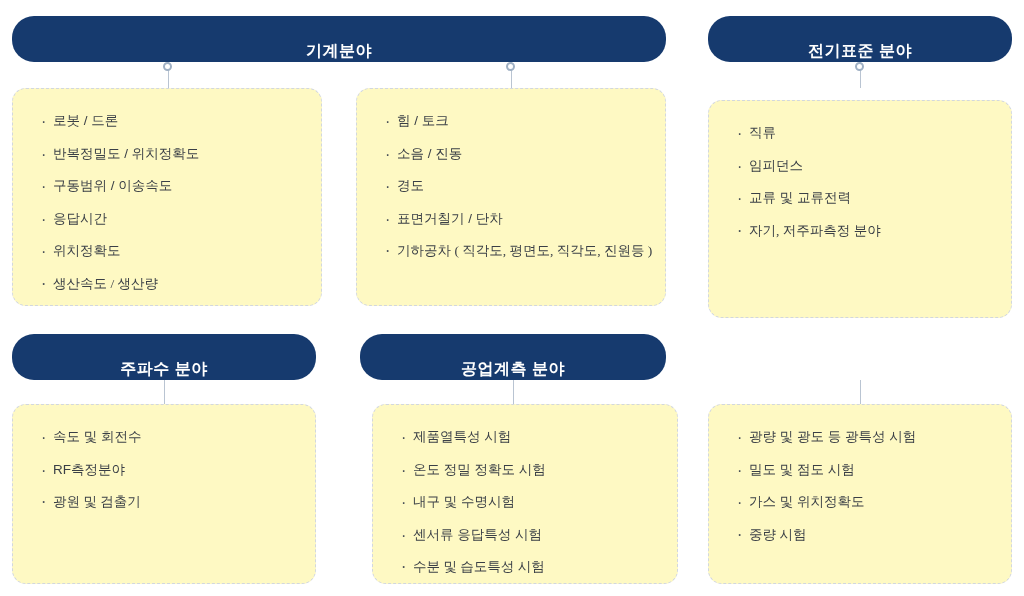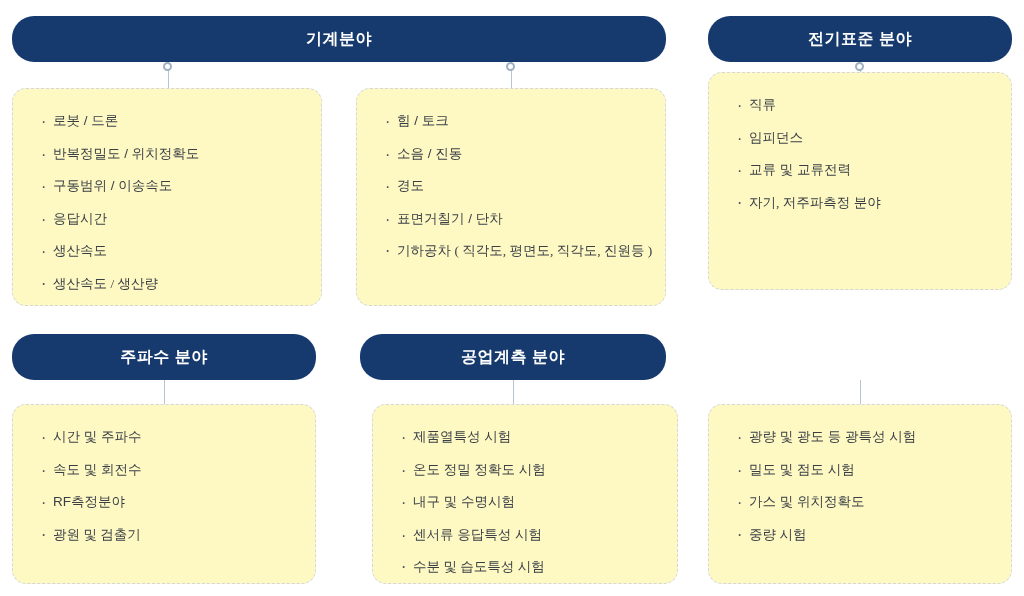--- a/index.html
+++ b/index.html
@@ -19,21 +19,21 @@
   }
 
   
   .pill {
     position: absolute;
     background: #163a6e;
     color: #ffffff;
     border-radius: 22px;
     height: 46px;
     display: flex;
-    align-items: center;
+    align-items: flex-end;
     justify-content: center;
     font-size: 16px;
     font-weight: bold;
     letter-spacing: 0.5px;
   }
 
   
   .connector {
     position: absolute;
     width: 1px;
@@ -79,21 +79,21 @@
     color: #4a5158;
     font-size: 16px;
     line-height: 1.45;
   }
 
   
   .g1-pill { left: 12px;  top: 16px;  width: 654px; }
   .g1-card { left: 12px;  top: 88px;  width: 310px; height: 218px; }
   .g2-card { left: 356px; top: 88px;  width: 310px; height: 218px; }
   .g3-pill { left: 708px; top: 16px;  width: 304px; }
-  .g3-card { left: 708px; top: 72px;  width: 304px; height: 218px; }
+  .g3-card { left: 708px; top: 100px;  width: 304px; height: 218px; }
 
   
   .g4-pill { left: 12px;  top: 334px; width: 304px; }
   .g4-card { left: 12px;  top: 404px; width: 304px; height: 180px; }
   .g5-pill { left: 360px; top: 334px; width: 306px; }
   .g5-card { left: 372px; top: 404px; width: 306px; height: 180px; }
   .g6-pill { left: 708px; top: 334px; width: 304px; }
   .g6-card { left: 708px; top: 404px; width: 304px; height: 180px; }
 </style>
 </head>
@@ -109,21 +109,21 @@
   <div class="node-dot" style="left:163px; top:62px;"></div>
   <div class="connector" style="left:511px; top:62px; height:26px;"></div>
   <div class="node-dot" style="left:506px; top:62px;"></div>
 
   <div class="card g1-card">
     <ul>
       <li>로봇 / 드론</li>
       <li>반복정밀도 / 위치정확도</li>
       <li>구동범위 / 이송속도</li>
       <li>응답시간</li>
-      <li>생산속도</li>
+      <li>위치정확도</li>
       <li>생산속도 / 생산량</li>
     </ul>
   </div>
 
   <div class="card g2-card">
     <ul>
       <li>힘 / 토크</li>
       <li>소음 / 진동</li>
       <li>경도</li>
       <li>표면거칠기 / 단차</li>
@@ -146,21 +146,20 @@
     </ul>
   </div>
 
   <div class="pill g4-pill">
     <span>주파수 분야</span>
   </div>
   <div class="connector" style="left:164px; top:380px; height:24px;"></div>
 
   <div class="card g4-card">
     <ul>
-      <li>시간 및 주파수</li>
       <li>속도 및 회전수</li>
       <li>RF측정분야</li>
       <li>광원 및 검출기</li>
     </ul>
   </div>
 
   <div class="pill g5-pill">
     <span>공업계측 분야</span>
   </div>
   <div class="connector" style="left:513px; top:380px; height:24px;"></div>

